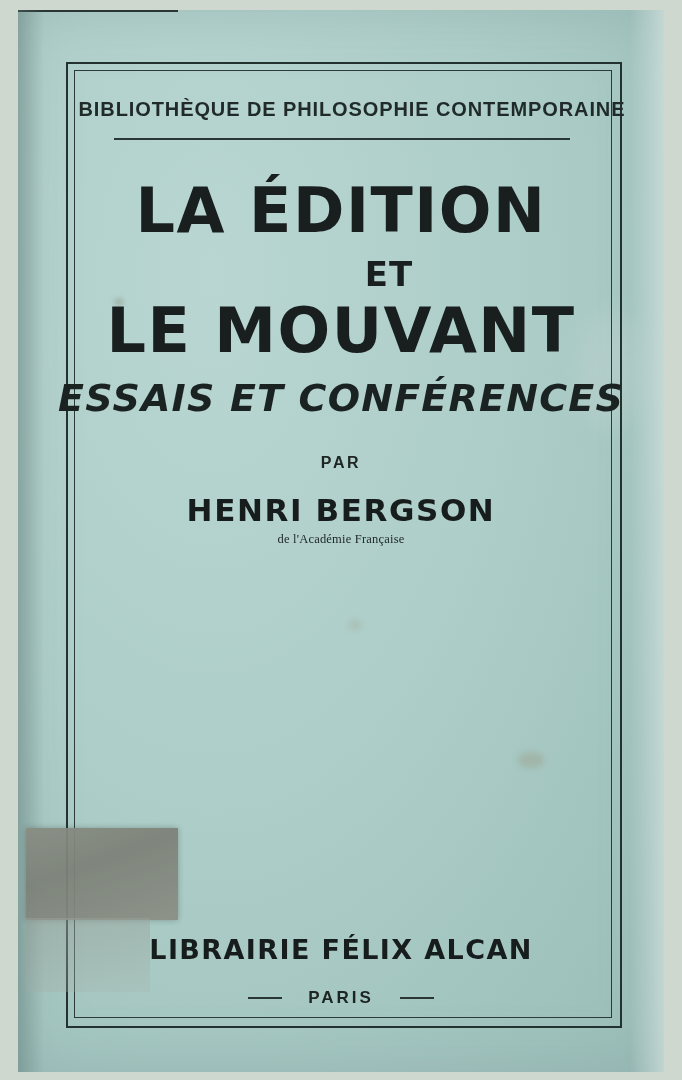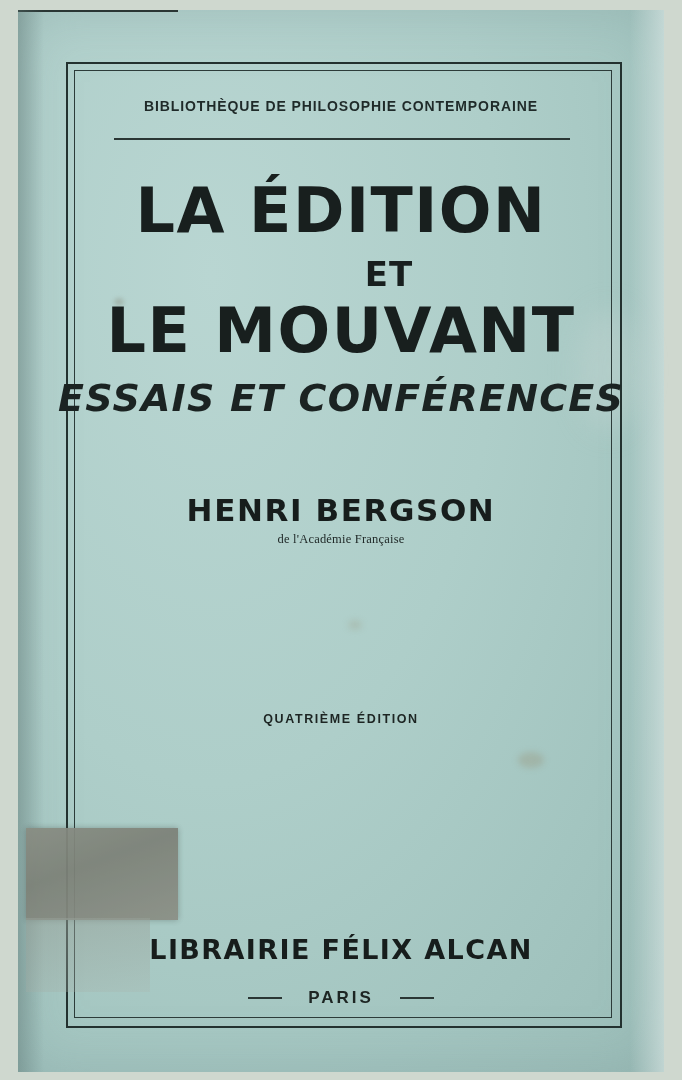--- a/index.html
+++ b/index.html
@@ -83,24 +83,25 @@
   .txt {
     position: absolute;
     left: 0;
     width: 100%;
     text-align: center;
     color: #1d2523;
   }
 
   #series {
     top: 88px;
-    font-size: 14px;
+    font-size: 20px;
     font-weight: bold;
     letter-spacing: 0.9px;
     color: #1f2a29;
+    padding-left: 11px;
   }
 
   .rule {
     position: absolute;
     height: 2px;
     background: #2a3634;
   }
   #rule-series {
     left: 96px;
     top: 128px;
@@ -270,25 +271,25 @@
     <div id="frame-inner"></div>
 
     <div class="txt" id="series">BIBLIOTHÈQUE DE PHILOSOPHIE CONTEMPORAINE</div>
     <div class="rule" id="rule-series"></div>
 
     <div class="txt" id="title1">LA ÉDITION</div>
     <div class="txt" id="title-et">ET</div>
     <div class="txt" id="title2">LE MOUVANT</div>
     <div class="txt" id="subtitle">ESSAIS ET CONFÉRENCES</div>
 
+    <div class="txt" id="par">PAR</div>
     <div class="txt" id="author">HENRI BERGSON</div>
     <div class="txt" id="aff1">de l'Académie Française</div>
 
     <div id="rule-edition-top"></div>
-    <div class="txt" id="edition">QUATRIÈME ÉDITION</div>
     <div id="rule-edition-bottom"></div>
 
     <div class="txt" id="publisher">LIBRAIRIE FÉLIX ALCAN</div>
 
     <div id="city-wrap">
       <span class="dash"></span>
       <span id="city">PARIS</span>
       <span class="dash"></span>
     </div>
 

